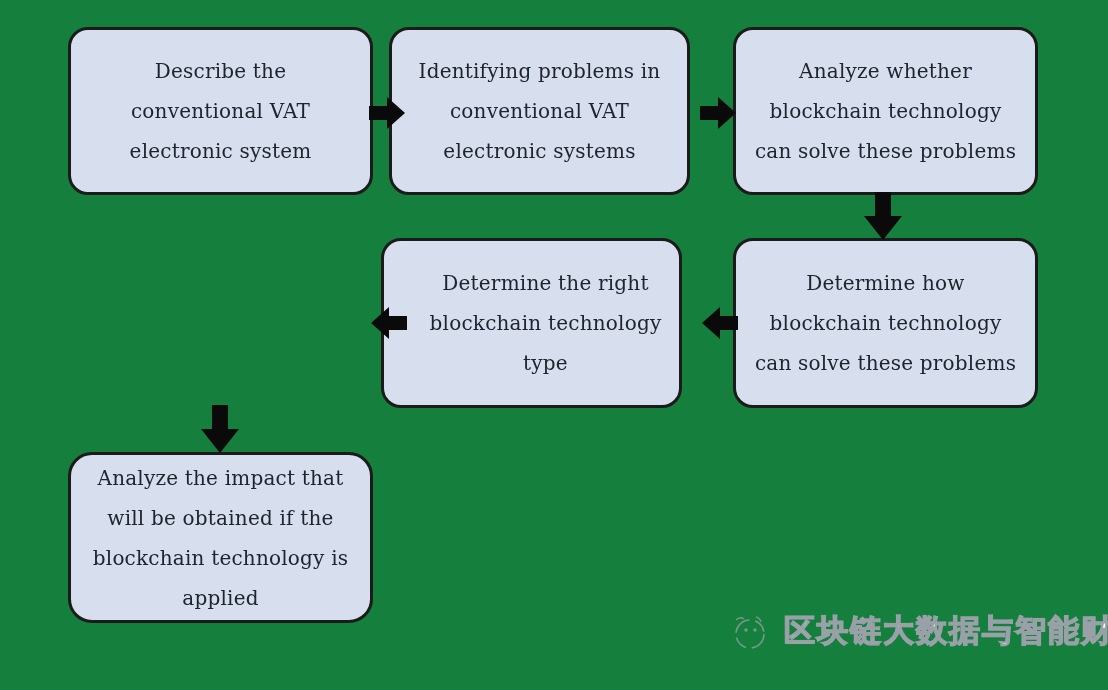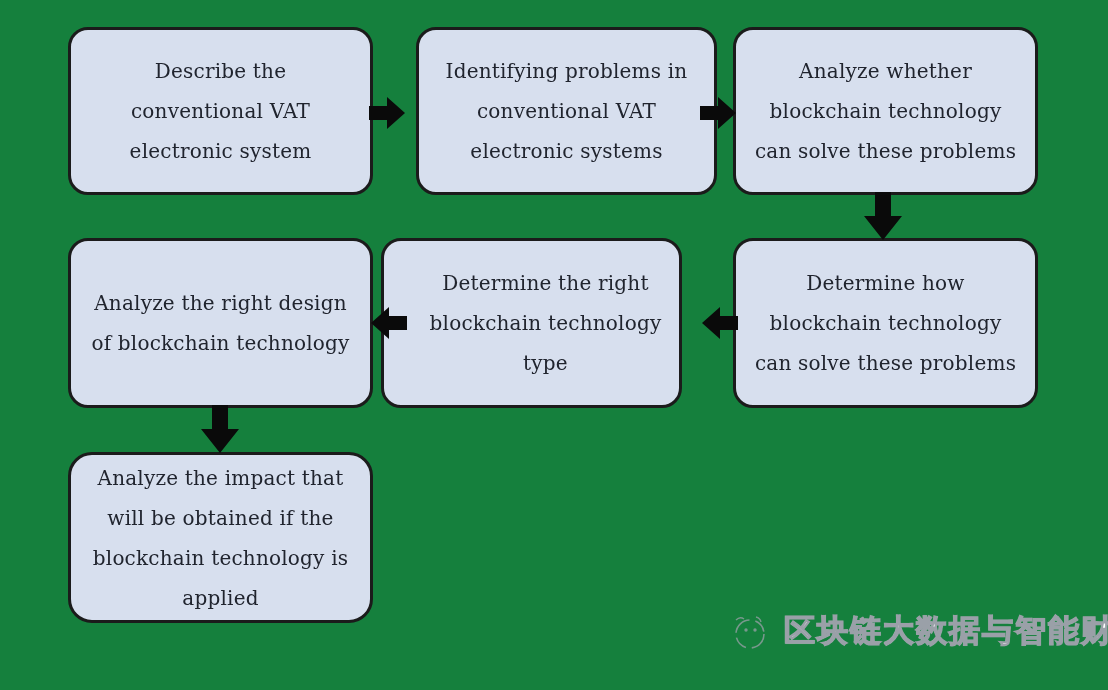--- a/index.html
+++ b/index.html
@@ -25,21 +25,21 @@
     align-items: center;
     justify-content: center;
     text-align: center;
     padding: 10px 16px;
     color: #20242e;
     font-size: 20px;
     line-height: 40px;
     letter-spacing: 0.2px;
   }
   .box-1 { left: 68px;  top: 27px;  width: 305px; height: 168px; }
-  .box-2 { left: 416px; top: 27px;  width: 301px; height: 168px; justify-content: center; }
+  .box-2 { left: 389px; top: 27px;  width: 301px; height: 168px; justify-content: center; }
   .box-3 { left: 733px; top: 27px;  width: 305px; height: 168px; }
   .box-4 { left: 733px; top: 238px; width: 305px; height: 170px; }
   .box-5 { left: 381px; top: 238px; width: 301px; height: 170px; padding-left: 44px; }
   .box-6 { left: 68px;  top: 238px; width: 305px; height: 170px; }
   .box-7 { left: 68px;  top: 452px; width: 305px; height: 171px; border-radius: 24px; }
 
   .arrow { position: absolute; }
   .arrow polygon { fill: #0a0a0a; }
   .arrow-r1 { left: 369px; top: 95px; }
   .arrow-r2 { left: 700px; top: 95px; }
@@ -95,23 +95,20 @@
   <div class="flow-box box-3">
     <span>Analyze whether blockchain technology can solve these problems</span>
   </div>
 
   <div class="flow-box box-4">
     <span>Determine how blockchain technology can solve these problems</span>
   </div>
   <div class="flow-box box-5">
     <span>Determine the right blockchain technology type</span>
   </div>
-  <div class="flow-box box-6">
-    <span>Analyze the right design of blockchain technology</span>
-  </div>
 
   <div class="flow-box box-7">
     <span>Analyze the impact that will be obtained if the blockchain technology is applied</span>
   </div>
 
   <svg class="arrow arrow-r1" width="37" height="36" viewBox="0 0 37 36">
     <polygon points="0,11 18,11 18,2 36,18 18,34 18,25 0,25"></polygon>
   </svg>
   <svg class="arrow arrow-r2" width="37" height="36" viewBox="0 0 37 36">
     <polygon points="0,11 18,11 18,2 36,18 18,34 18,25 0,25"></polygon>

